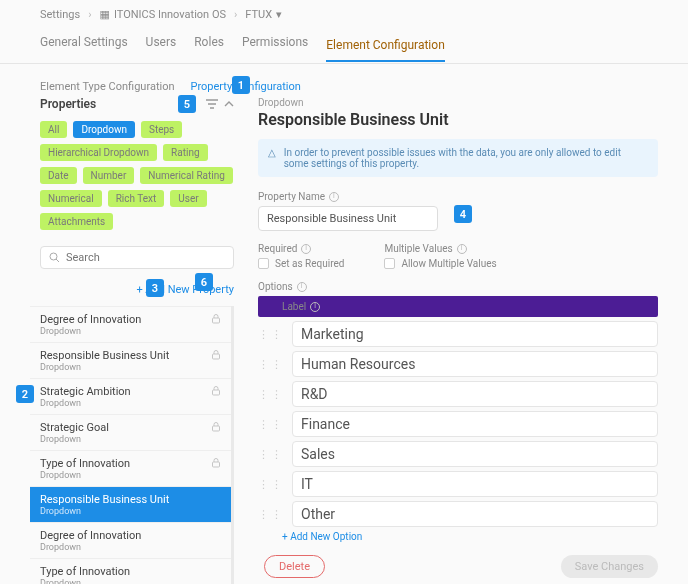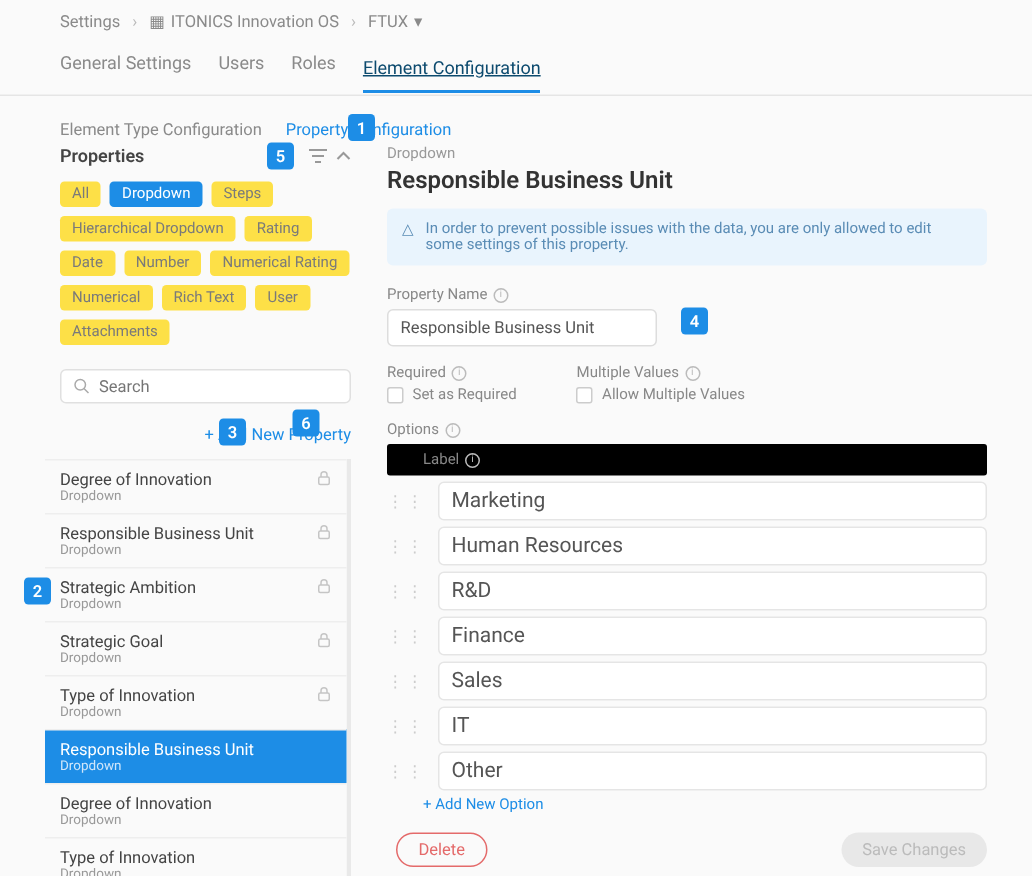--- a/index.html
+++ b/index.html
@@ -5,38 +5,38 @@
   * { box-sizing: border-box; margin: 0; padding: 0; font-family: -apple-system, BlinkMacSystemFont, "Segoe UI", Roboto, sans-serif; }
   body { background: #fafafa; color: #555; font-size: 12px; width: 688px; height: 584px; overflow: hidden; }
   a { text-decoration: none; color: inherit; }
 
   .breadcrumbs { display: flex; align-items: center; gap: 8px; padding: 8px 0 8px 40px; color: #8a8a8a; font-size: 11px; }
   .breadcrumbs .crumb { display: flex; align-items: center; gap: 4px; }
   .chev { color: #bbb; }
 
   .topnav { display: flex; gap: 18px; align-items: center; padding: 0 0 6px 40px; border-bottom: 1px solid #e5e5e5; font-size: 12px; color: #8a8a8a; }
   .topnav .tab { padding: 6px 0 8px; cursor: pointer; }
-  .topnav .tab.active { color: #0c4a6e; border-bottom: 2px solid #1d8de6; margin-bottom: -7px; text-decoration: underline; }
+  .topnav .tab.active { color: #a16207; border-bottom: 2px solid #1d8de6; margin-bottom: -7px; }
 
   .subnav { display: flex; align-items: center; gap: 16px; padding: 16px 0 0 40px; font-size: 11px; color: #8a8a8a; }
   .subnav .link { cursor: pointer; }
   .subnav .link.active { color: #1d8de6; }
 
   .badge { display: inline-flex; align-items: center; justify-content: center; min-width: 18px; height: 18px; padding: 0 5px; background: #1d8de6; color: #fff; border-radius: 3px; font-weight: 600; font-size: 11px; position: absolute; z-index: 5; }
 
   .content { display: flex; padding: 0 30px 0 30px; gap: 24px; }
   .left-col { width: 204px; padding-top: 4px; }
   .right-col { flex: 1; padding-top: 4px; }
 
   .properties-head { display: flex; justify-content: space-between; align-items: center; margin-bottom: 10px; padding-left:10px;}
   .properties-head h4 { font-size: 12px; font-weight: 600; color: #444; }
   .sort-ctrl { display: flex; align-items: center; gap: 6px; color: #999;}
 
   .pill-group { display: flex; flex-wrap: wrap; gap: 6px; padding: 0 0 10px 10px; }
-  .pill { background: #fde047; color: #7a7a7a; border-radius: 3px; padding: 3px 8px; font-size: 10px; cursor: pointer; }
+  .pill { background: #bef264; color: #7a7a7a; border-radius: 3px; padding: 3px 8px; font-size: 10px; cursor: pointer; }
   .pill.active { background: #1d8de6; color: #fff; }
 
   .search-box { display:flex; align-items:center; gap:6px; border:1px solid #e0e0e0; border-radius:4px; padding:4px 8px; margin: 6px 0 6px 10px; color:#999; font-size:11px; background:#fff; }
   .search-box input { border:none; outline:none; font-size:11px; flex:1; color:#555; background:transparent; }
 
   .add-link { color:#1d8de6; font-size:11px; padding: 8px 0 10px 10px; display:block; cursor:pointer;text-align:right; }
 
   .plist-wrap { position: relative; border-right: 3px solid #e9e9e9; border-bottom-right-radius:3px; }
   .plist { }
   .pitem { display:flex; justify-content:space-between; align-items:flex-start; padding: 6px 10px; border-top:1px solid #eee; cursor:pointer; }
@@ -53,21 +53,21 @@
   .notice { background:#e9f4fd; color:#5a8cb5; border-radius:4px; padding:8px 10px; font-size:10px; display:flex; gap:8px; align-items:flex-start; margin:10px 0 14px; }
   .notice .tri { color:#5a8cb5; }
   .form-row { margin-bottom: 12px; }
   .form-label { font-size:10px; color:#888; display:flex; align-items:center; gap:4px; margin-bottom:4px; }
   .info-dot { display:inline-block; width:10px; height:10px; border:1px solid #bbb; border-radius:50%; position:relative; }
   .info-dot::after { content:"i"; font-size:7px; color:#bbb; position:absolute; left:3px; top:-1px; }
   .text-input { width: 180px; padding:5px 8px; border:1px solid #ddd; border-radius:4px; font-size:11px; color:#555; background:#fff; }
   .cols2 { display:flex; gap:40px; }
   .checkrow { display:flex; align-items:center; gap:6px; font-size:10px; color:#888; margin-top:4px;}
   .checkrow .cbox { width:11px; height:11px; border:1px solid #ccc; border-radius:2px; background:#fff; }
-  .option-head { display:flex; align-items:center; font-size:10px; color:#888; padding:5px 0 5px 24px; background:#000000; border-radius:2px; margin-bottom:4px; gap:4px;}
+  .option-head { display:flex; align-items:center; font-size:10px; color:#888; padding:5px 0 5px 24px; background:#4c1d95; border-radius:2px; margin-bottom:4px; gap:4px;}
   .opt-row { display:flex; align-items:center; gap:8px; margin-bottom:4px; }
   .opt-row .handle { color:#ccc; letter-spacing:2px; cursor:grab; font-size:11px; }
   .opt-row input { flex:1; padding:4px 8px; border:1px solid #e5e5e5; border-radius:4px; font-size:14px; color:#555; }
   .add-option { color:#1d8de6; font-size:10px; padding-left:24px; display:block; margin-top:4px; cursor:pointer; }
 
   .footer-bar { position:absolute; bottom:6px; left:264px; right:30px; display:flex; justify-content:space-between; align-items:center; }
   .btn-delete { border:1px solid #e46a6a; color:#e46a6a; background:transparent; border-radius:14px; padding:4px 14px; font-size:11px; cursor:pointer; }
   .btn-save { background:#e8e8e8; color:#bbb; border:none; border-radius:14px; padding:5px 14px; font-size:11px; }
 
   svg { display:block; }
@@ -86,20 +86,21 @@
   <span class="crumb">
     <span>FTUX</span>
     <span>▾</span>
   </span>
 </div>
 
 <div class="topnav">
   <span class="tab">General Settings</span>
   <span class="tab">Users</span>
   <span class="tab">Roles</span>
+  <span class="tab">Permissions</span>
   <span class="tab active">Element Configuration</span>
 </div>
 
 <div class="subnav" style="position:relative;">
   <span class="link">Element Type Configuration</span>
   <span class="link active">Property Configuration</span>
   <span class="badge" style="left:232px; top:12px;">1</span>
 </div>
 
 <div class="content">

